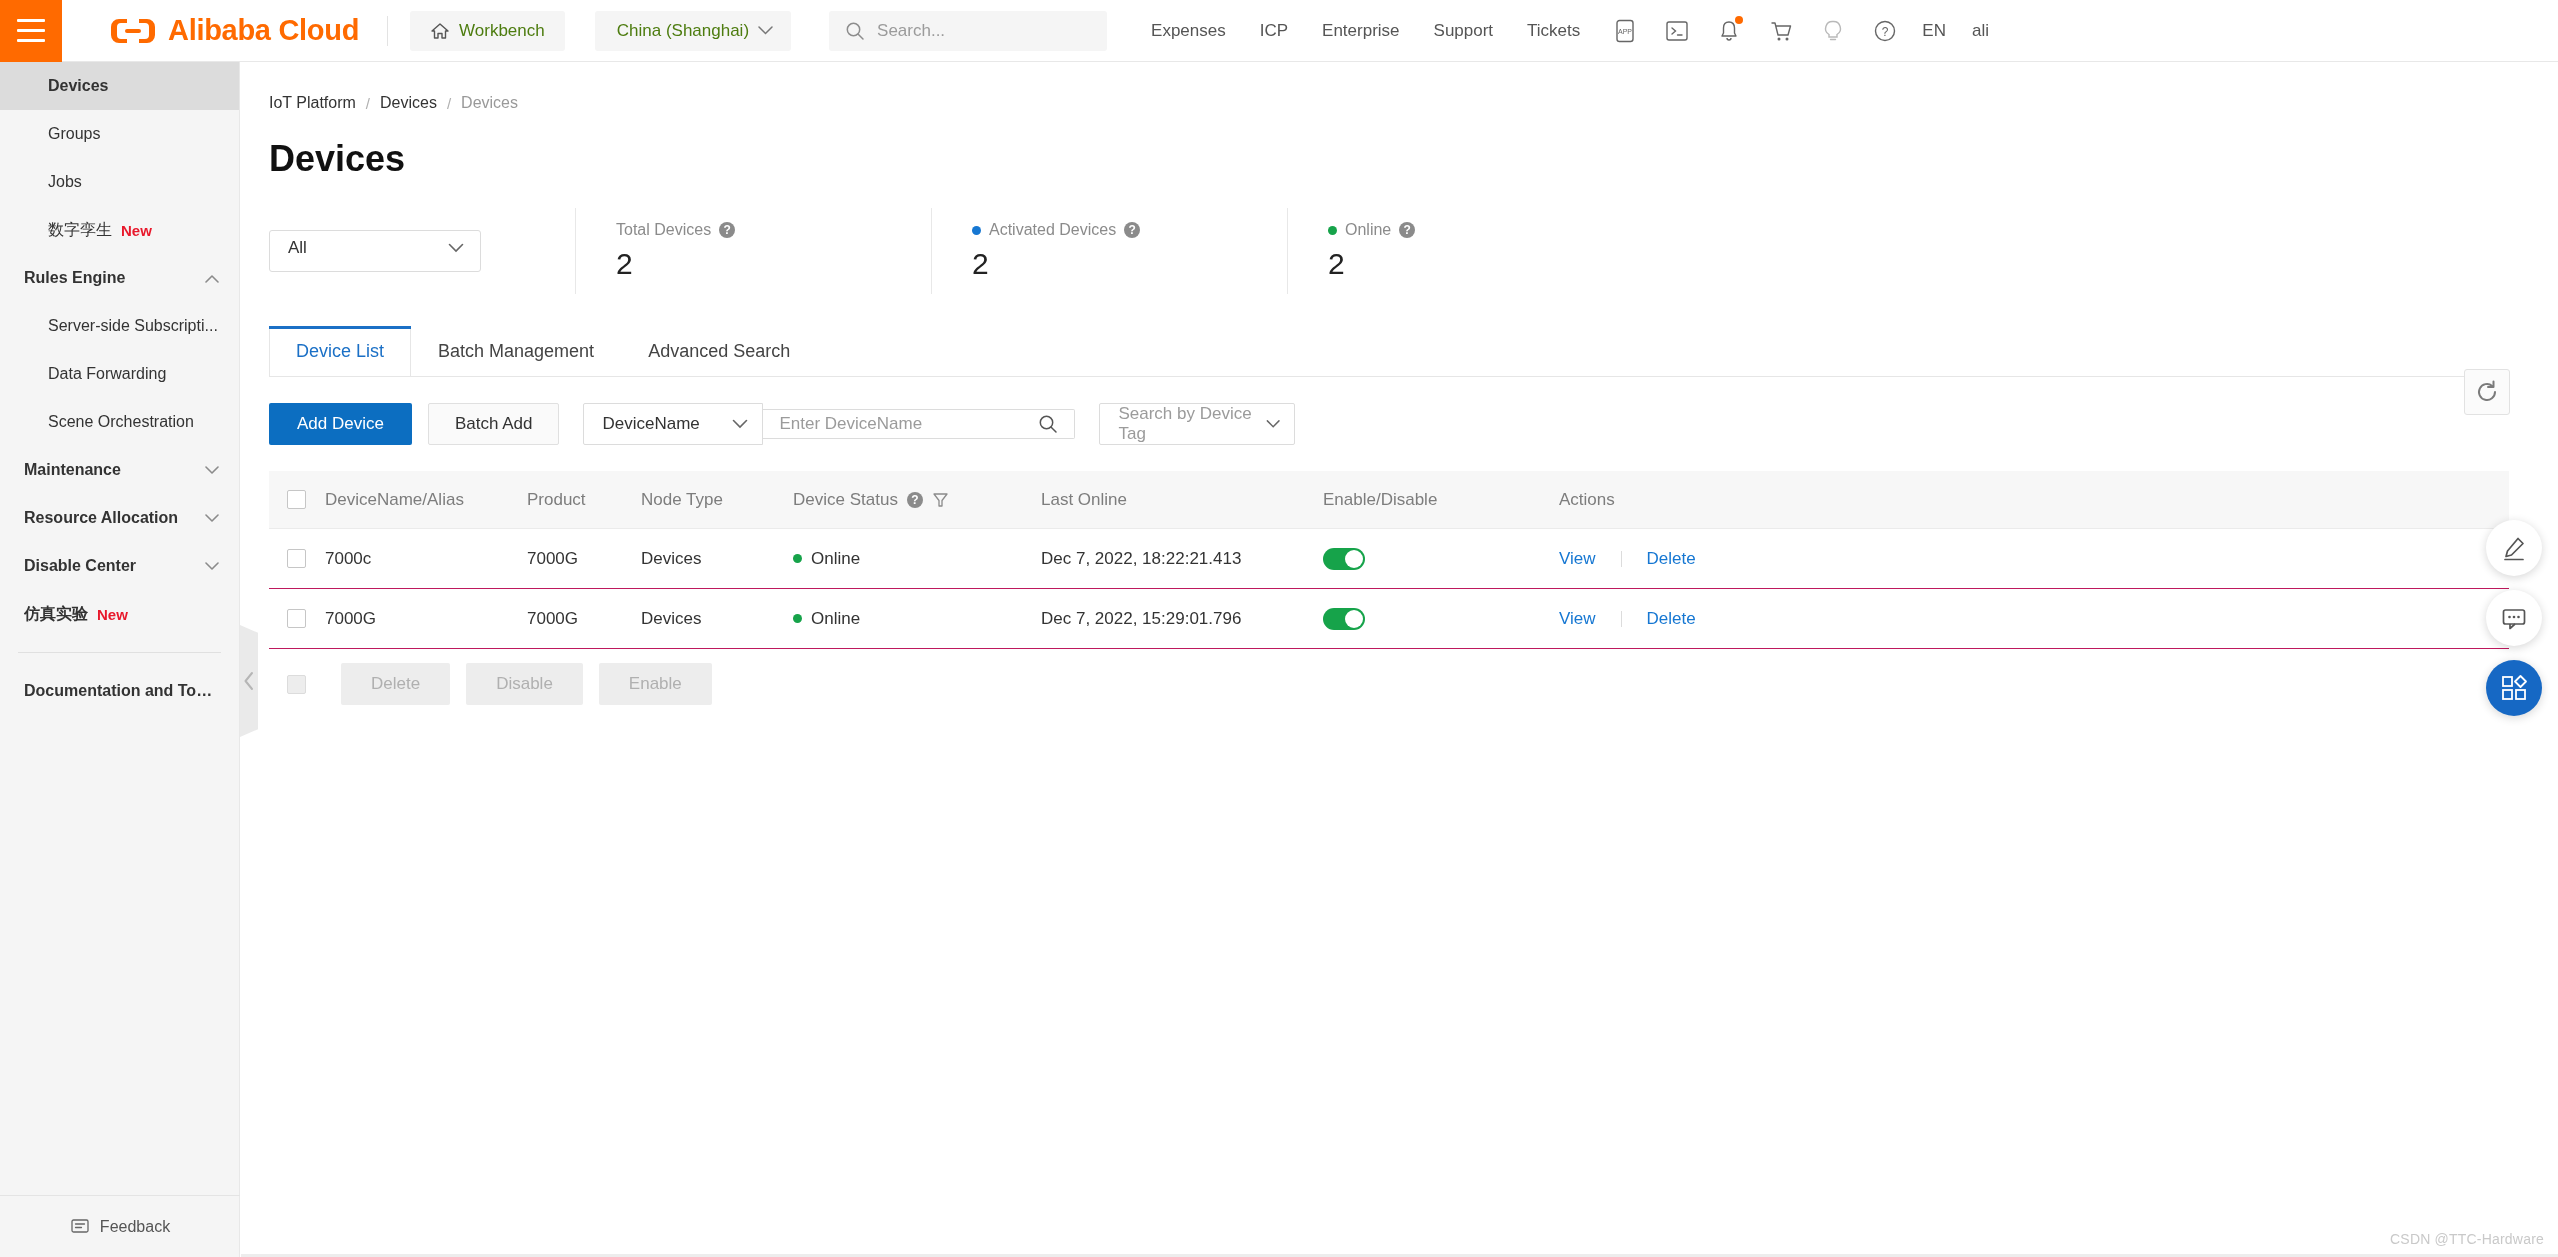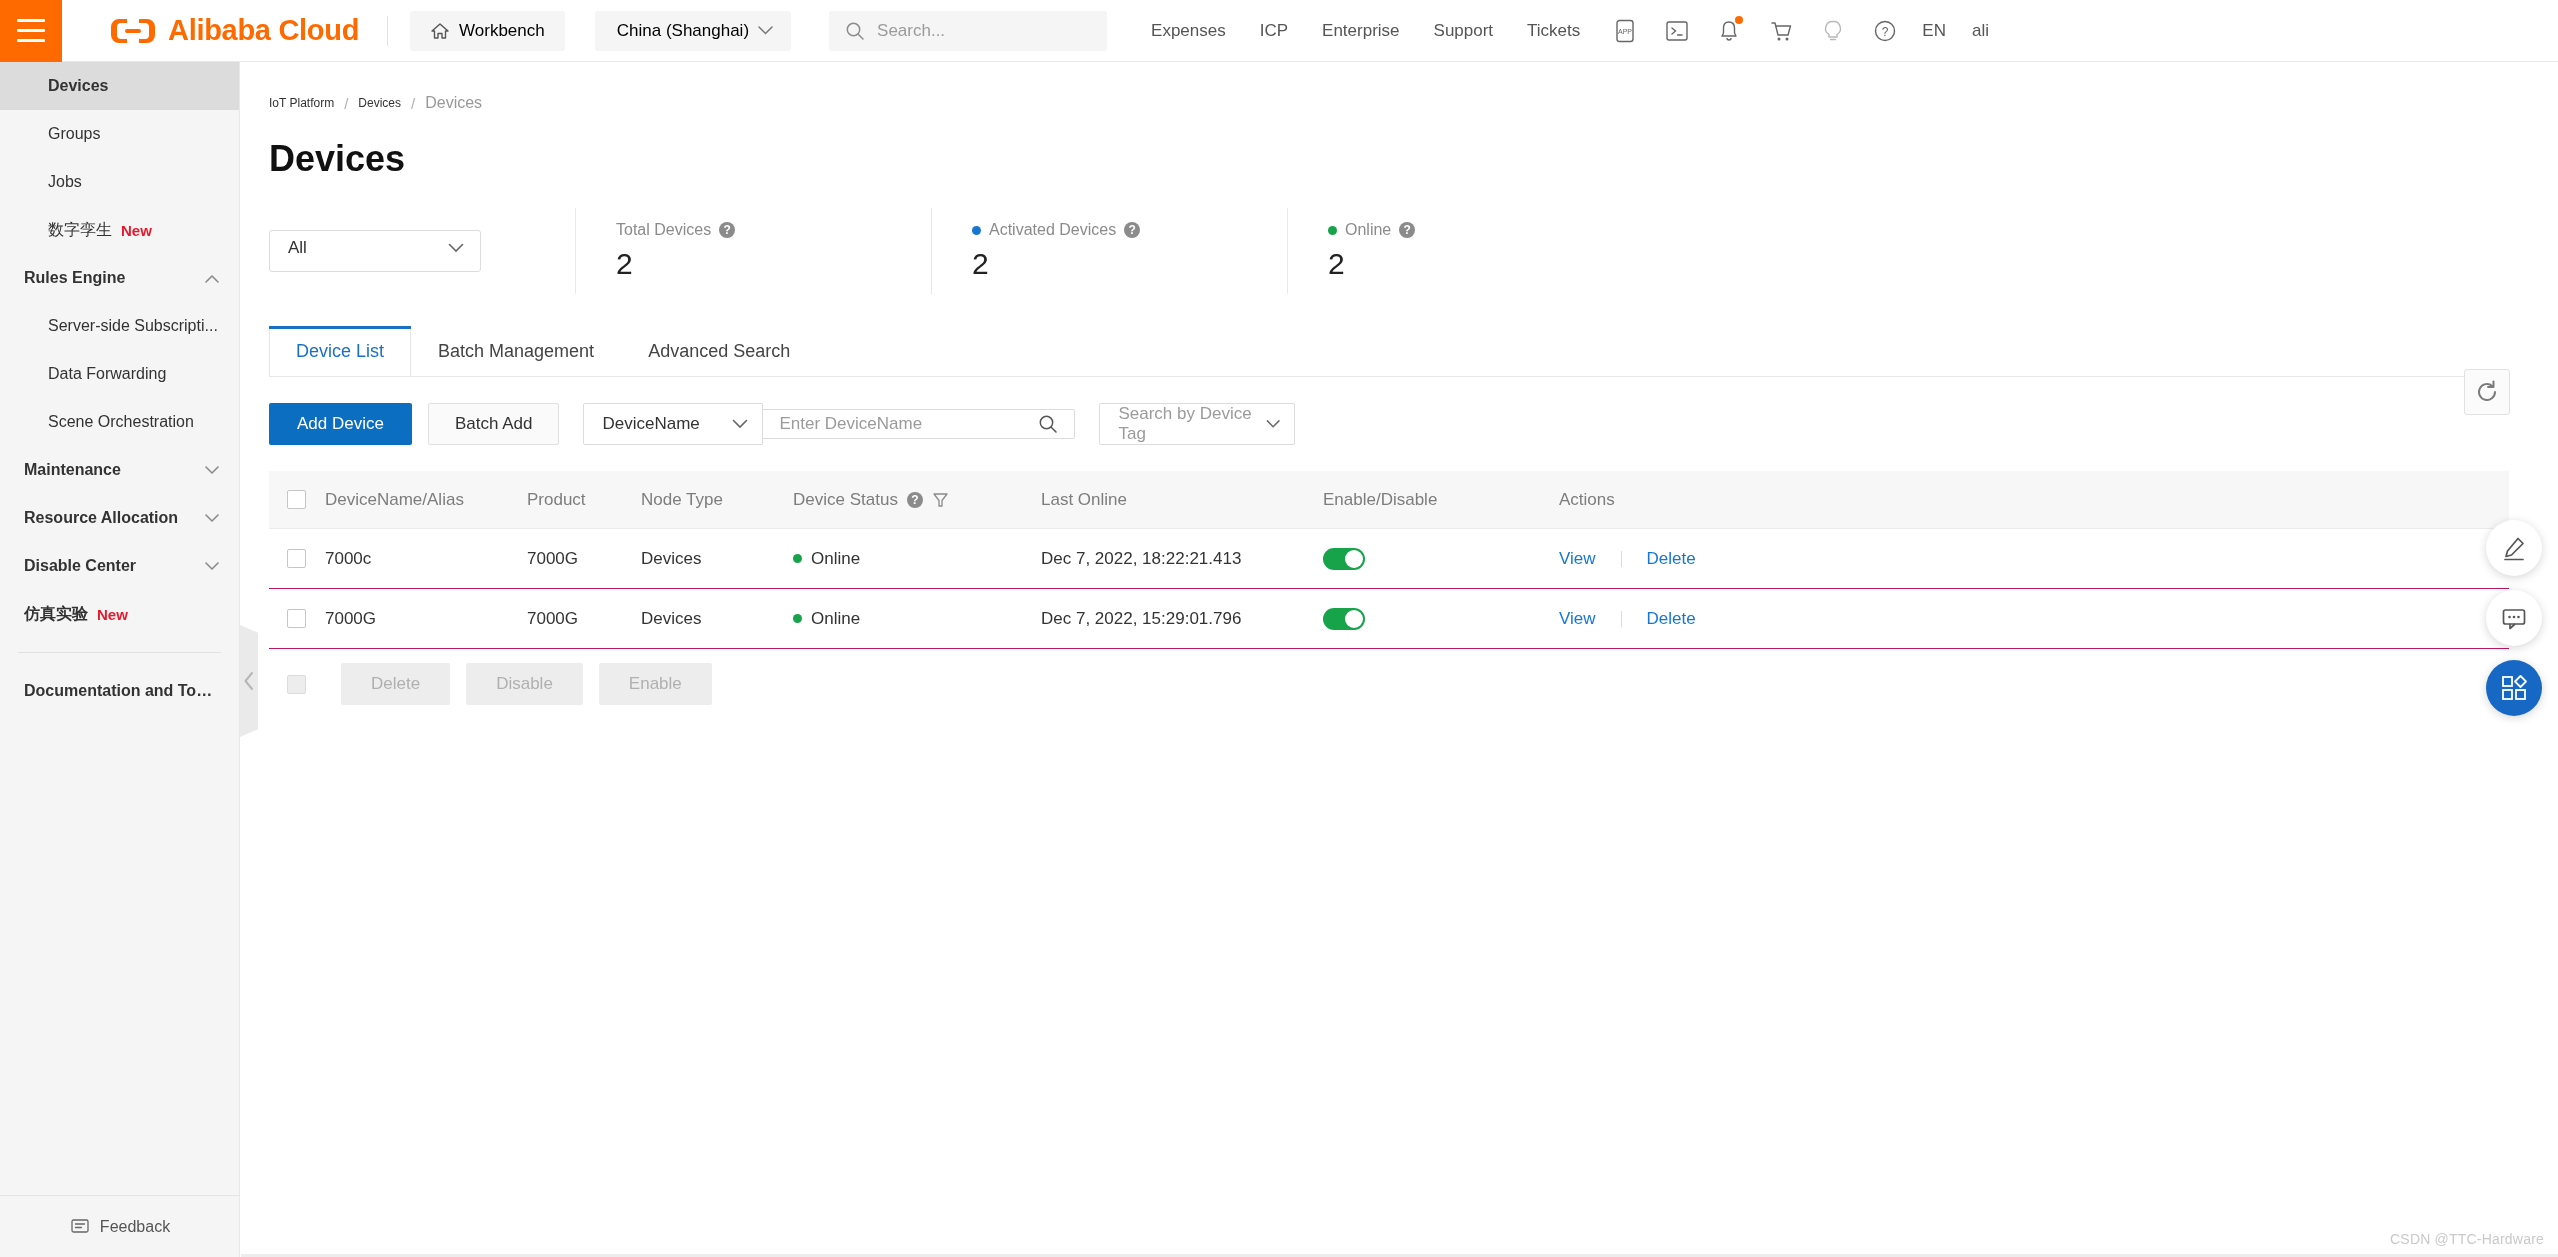--- a/index.html
+++ b/index.html
@@ -34,21 +34,21 @@
     font-size: 29px; font-weight: bold; color: #ff6a00;
     letter-spacing: -0.3px; white-space: nowrap;
   }
   .vdiv { width: 1px; height: 30px; background: #e3e3e3; margin-left: 28px; flex: 0 0 auto; }
 
   .pill {
     height: 40px; background: #f5f5f5; border-radius: 3px;
     display: flex; align-items: center; gap: 9px;
     padding: 0 20px; margin-left: 22px; cursor: pointer; flex: 0 0 auto;
   }
-  .pill span.lbl { font-size: 17px; color: #000000; white-space: nowrap; }
+  .pill span.lbl { font-size: 17px; color: #4d7c0f; white-space: nowrap; }
   .pill.region { margin-left: 30px; padding: 0 18px 0 22px; }
 
   .searchbox {
     height: 40px; width: 278px; background: #f5f5f5; border-radius: 3px;
     display: flex; align-items: center; gap: 12px; padding: 0 16px;
     margin-left: 38px; cursor: text; flex: 0 0 auto;
   }
   .searchbox .ph { font-size: 17px; color: #9b9b9b; }
 
   .navlinks { display: flex; align-items: center; gap: 34px; margin-left: 44px; flex: 0 0 auto; }
@@ -102,21 +102,21 @@
     clip-path: polygon(0 0, 100% 7%, 100% 93%, 0 100%);
   }
 
   
   .main {
     position: absolute; top: 62px; left: 241px;
     width: 2317px; height: 1195px;
     background: #fff; overflow: hidden;
   }
   .breadcrumb { display: flex; align-items: center; gap: 10px; padding: 32px 0 0 28px; }
-  .breadcrumb a { font-size: 12px; color: #333; text-decoration: none; cursor: pointer; }
+  .breadcrumb a { font-size: 16px; color: #333; text-decoration: none; cursor: pointer; }
   .breadcrumb .sep { font-size: 15px; color: #b0b0b0; }
   .breadcrumb .cur { font-size: 16px; color: #999; }
 
   .page-title { font-size: 36px; font-weight: bold; color: #111; padding: 26px 0 0 28px; }
 
   
   .stats {
     display: flex; align-items: stretch;
     margin: 28px 0 0 28px; height: 86px;
     position: relative;

